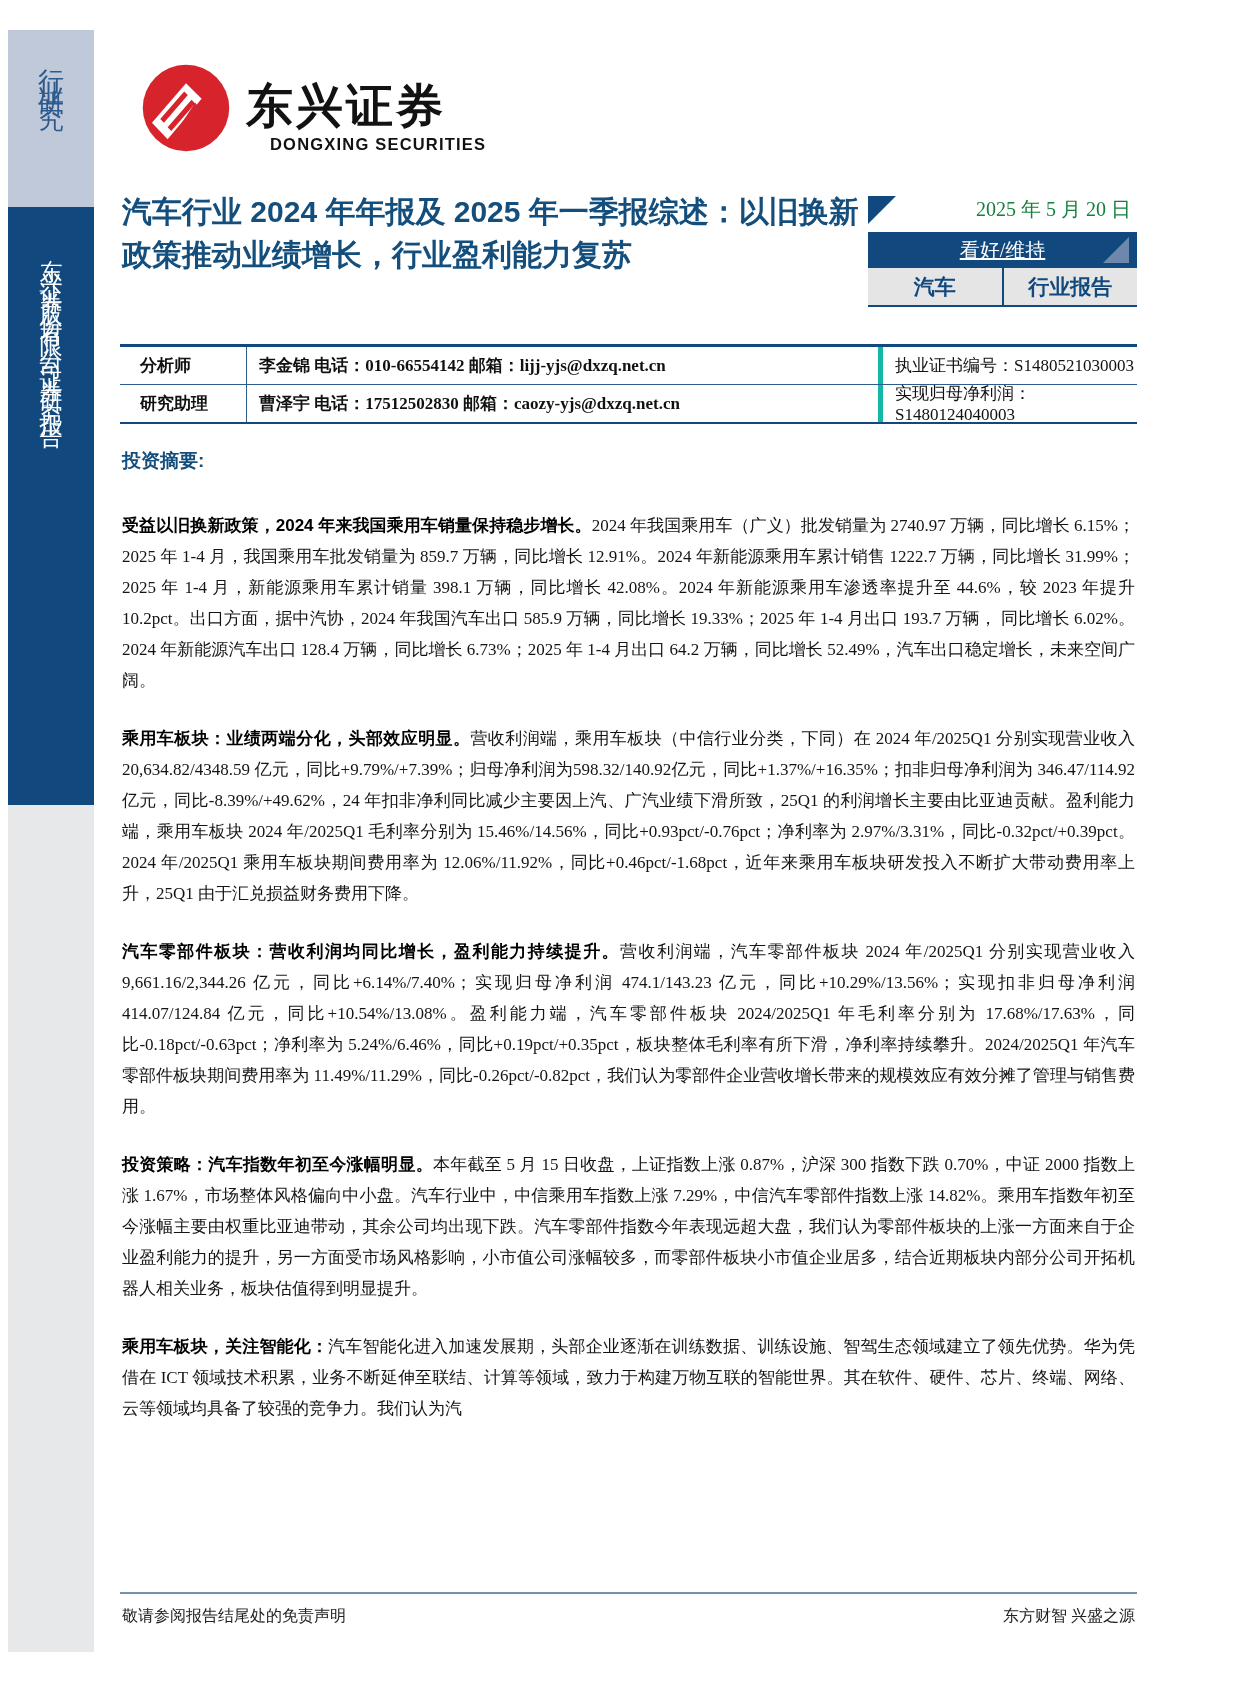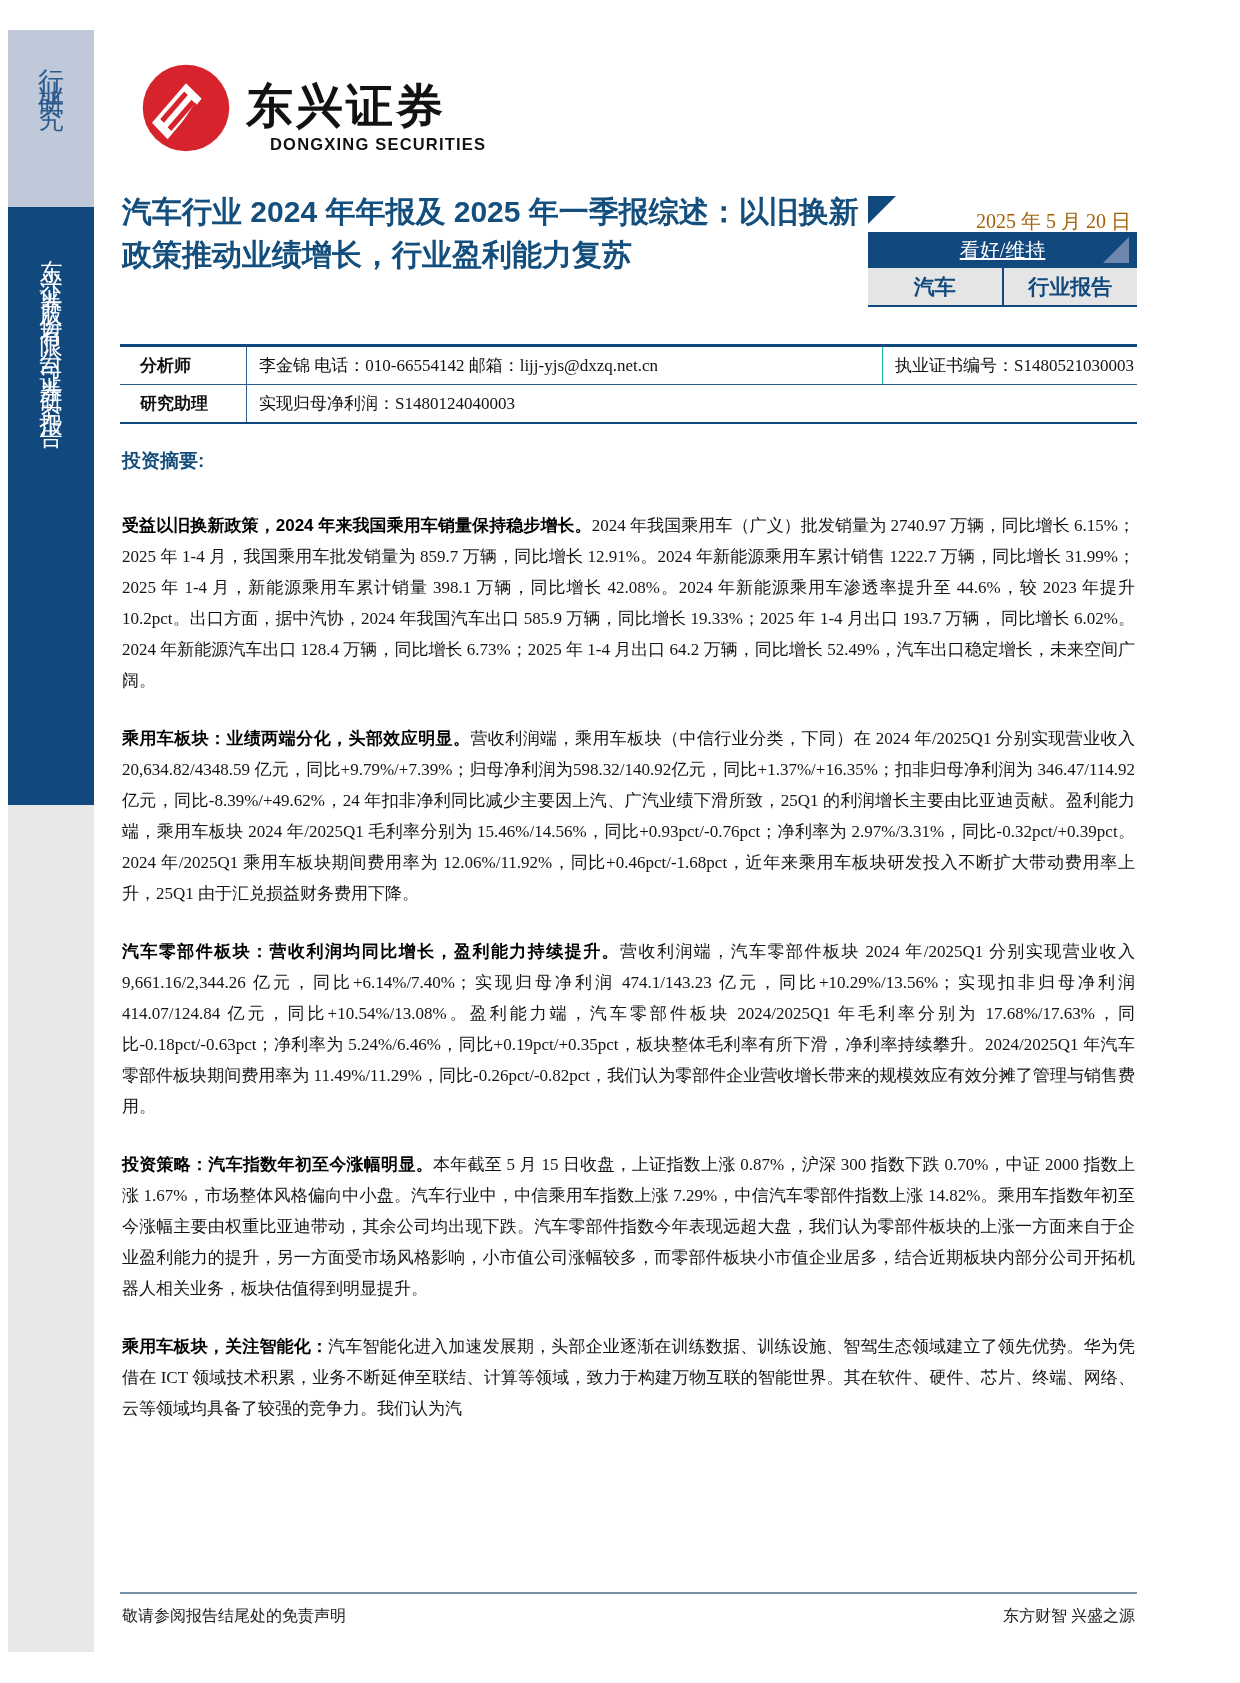--- a/index.html
+++ b/index.html
@@ -29,41 +29,41 @@
   .report-title{position:absolute;left:122px;top:190px;width:748px;
                 font-family:"Liberation Sans","DejaVu Sans",sans-serif;
                 font-weight:bold;font-size:30px;line-height:43px;color:#134e7c;}
 
   
   .info-box{position:absolute;left:868px;top:196px;width:269px;
             font-family:"Liberation Serif","DejaVu Serif",serif;}
   .info-date{position:relative;height:36px;background:#fff;}
   .tri-dark{position:absolute;left:0;top:0;width:28px;height:28px;background:#11497e;
             clip-path:polygon(0 0,100% 0,0 100%);}
-  .info-date-text{position:absolute;right:6px;top:12px;font-size:20px;color:#a16207;}
+  .info-date-text{position:absolute;right:6px;top:0;font-size:20px;color:#15803d;}
   .info-rating{position:relative;height:36px;background:#11497e;color:#fff;
                display:flex;align-items:center;justify-content:center;font-size:20px;text-decoration:underline;}
   .tri-light{position:absolute;right:8px;top:5px;width:26px;height:26px;background:#6e87ad;
              clip-path:polygon(100% 0,100% 100%,0 100%);}
   .info-cells{display:flex;height:37px;border-bottom:2px solid #11497e;background:#e5e5e5;}
   .info-cell{flex:1;display:flex;align-items:center;justify-content:center;
              font-family:"Liberation Sans","DejaVu Sans",sans-serif;font-weight:bold;
              font-size:21px;color:#11497e;}
   .info-cell.first{border-right:2px solid #11497e;}
 
   
   .analyst-table{position:absolute;left:120px;top:344px;width:1017px;
                  border-top:3px solid #11497e;border-bottom:2px solid #11497e;}
   .analyst-row{display:flex;height:37px;align-items:center;font-size:17px;}
   .analyst-row.first{border-bottom:1px solid #2b5d8d;}
   .a-role{width:127px;padding-left:20px;box-sizing:border-box;
           font-family:"Liberation Sans","DejaVu Sans",sans-serif;font-weight:bold;color:#111;
           align-self:stretch;display:flex;align-items:center;border-right:1px solid #2b5d8d;}
   .a-contact{width:636px;padding-left:12px;box-sizing:border-box;color:#111;
-             align-self:stretch;display:flex;align-items:center;border-right:1px solid #14b8a6;}
+             align-self:stretch;display:flex;align-items:center;border-right:5px solid #14b8a6;font-weight:bold;}
   .a-license{flex:1;padding-left:12px;color:#111;}
 
   
   .content{position:absolute;left:122px;top:448px;width:1013px;}
   .summary-heading{font-family:"Liberation Sans","DejaVu Sans",sans-serif;font-weight:bold;
                    font-size:19px;color:#134e7c;margin:0 0 36px 0;}
   .para{font-size:17px;line-height:31px;text-align:justify;margin:0 0 27px 0;color:#141414;}
   .para .lead{font-family:"Liberation Sans","DejaVu Sans",sans-serif;font-weight:bold;color:#000;}
 
   
@@ -116,20 +116,21 @@
   </div>
 
   <div class="analyst-table">
     <div class="analyst-row first">
       <div class="a-role">分析师</div>
       <div class="a-contact">李金锦 电话：010-66554142  邮箱：lijj-yjs@dxzq.net.cn</div>
       <div class="a-license">执业证书编号：S1480521030003</div>
     </div>
     <div class="analyst-row">
       <div class="a-role">研究助理</div>
+      <div class="a-contact">曹泽宇 电话：17512502830 邮箱：caozy-yjs@dxzq.net.cn</div>
       <div class="a-license">实现归母净利润：S1480124040003</div>
     </div>
   </div>
 
   <div class="content">
     <div class="summary-heading">投资摘要:</div>
 
     <p class="para">
       <span class="lead">受益以旧换新政策，2024 年来我国乘用车销量保持稳步增长。</span><span>2024 年我国乘用车（广义）批发销量为 2740.97 万辆，同比增长 6.15%；2025 年 1-4 月，我国乘用车批发销量为 859.7 万辆，同比增长 12.91%。2024 年新能源乘用车累计销售 1222.7 万辆，同比增长 31.99%；2025 年 1-4 月，新能源乘用车累计销量 398.1 万辆，同比增长 42.08%。2024 年新能源乘用车渗透率提升至 44.6%，较 2023 年提升 10.2pct。出口方面，据中汽协，2024 年我国汽车出口 585.9 万辆，同比增长 19.33%；2025 年 1-4 月出口 193.7 万辆， 同比增长 6.02%。2024 年新能源汽车出口 128.4 万辆，同比增长 6.73%；2025 年 1-4 月出口 64.2 万辆，同比增长 52.49%，汽车出口稳定增长，未来空间广阔。</span>
     </p>

